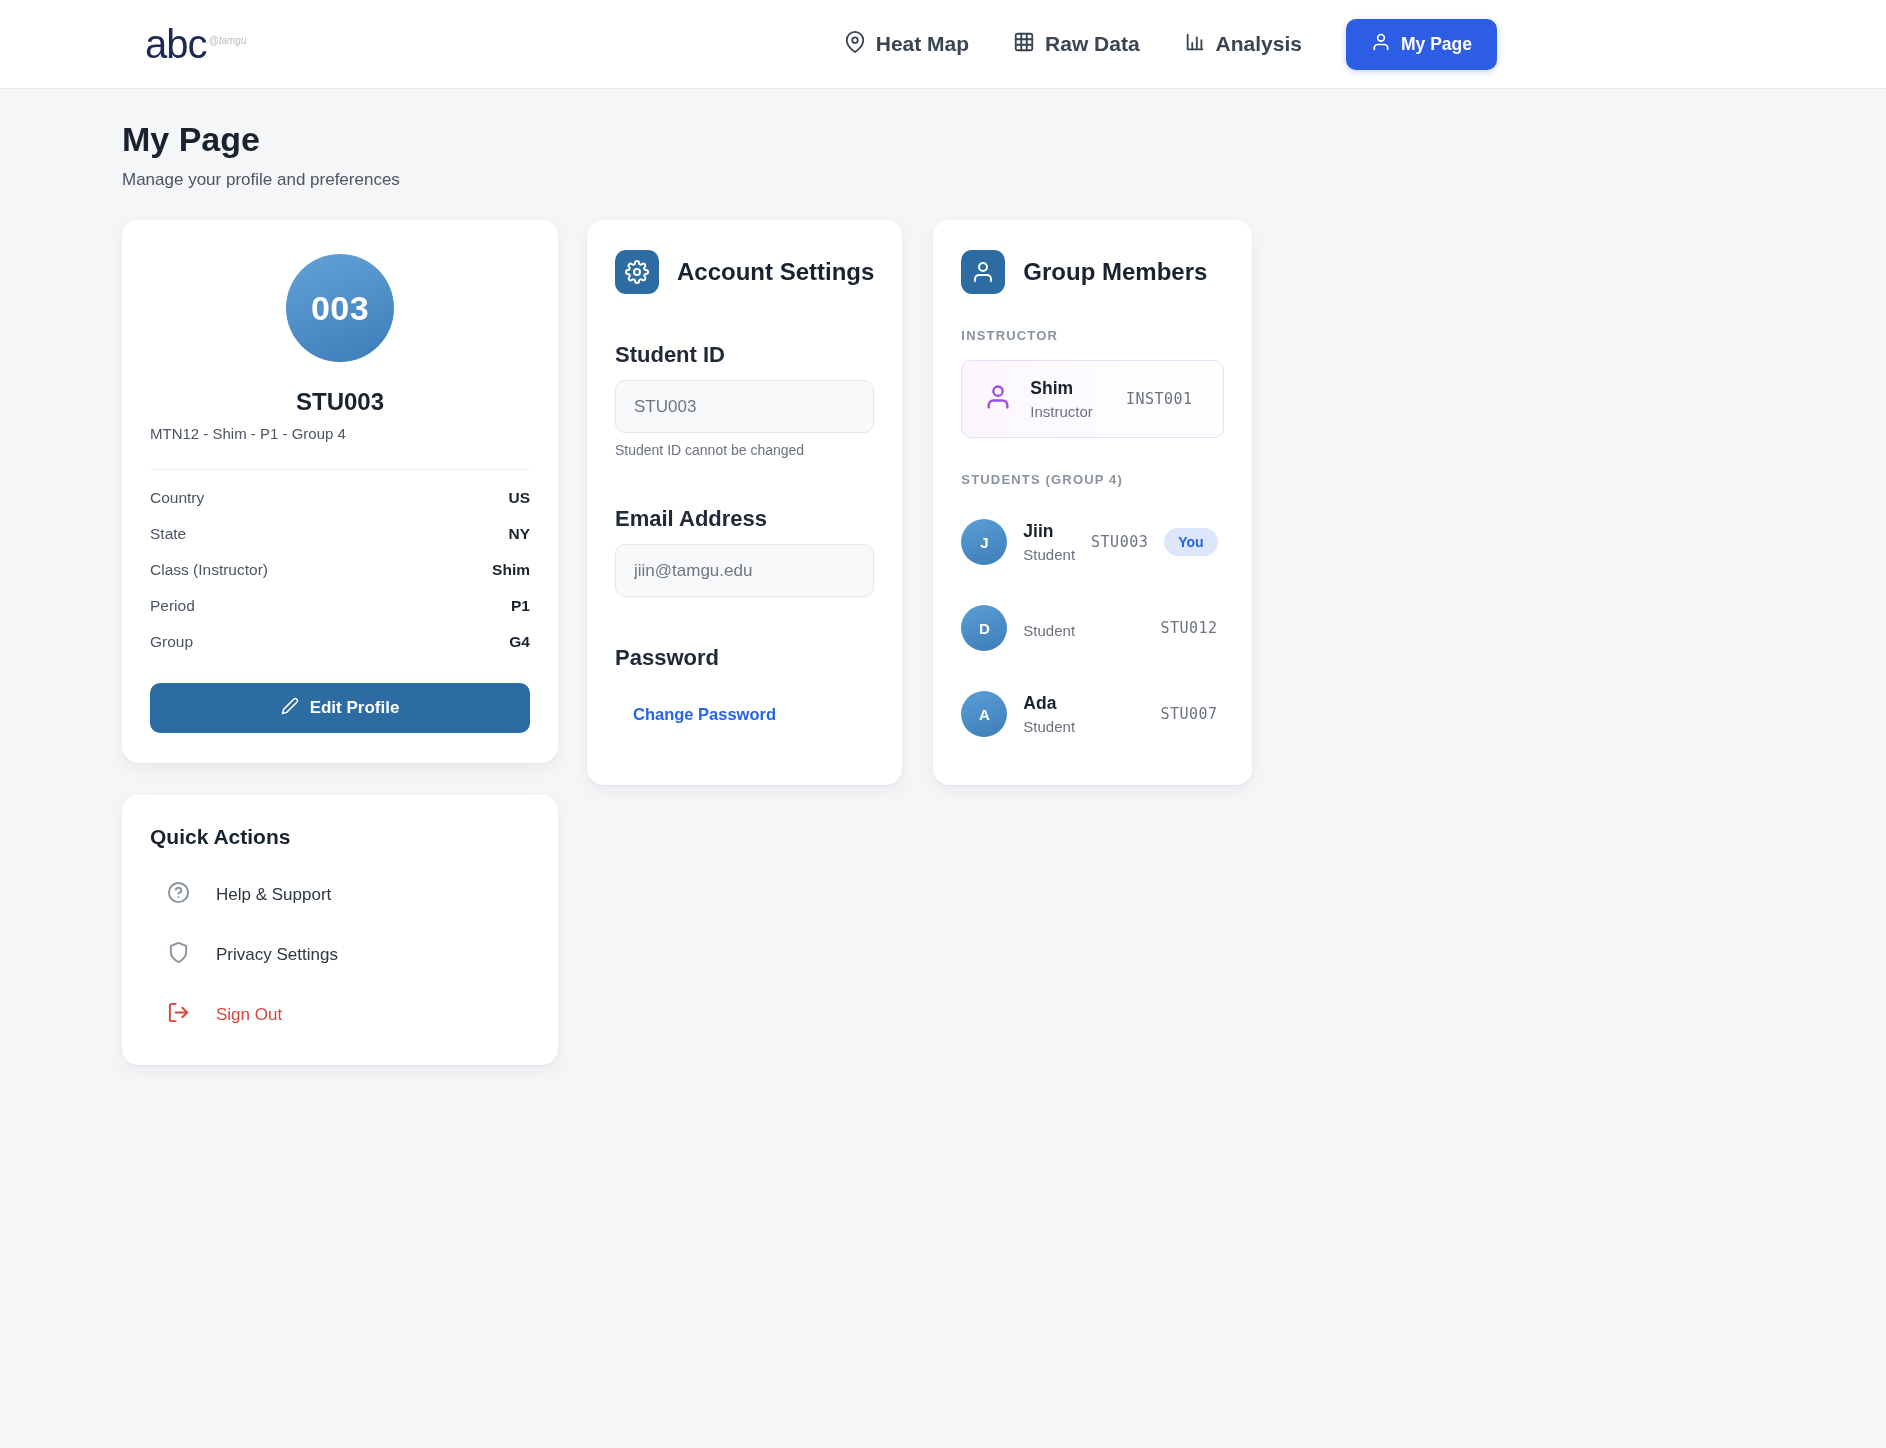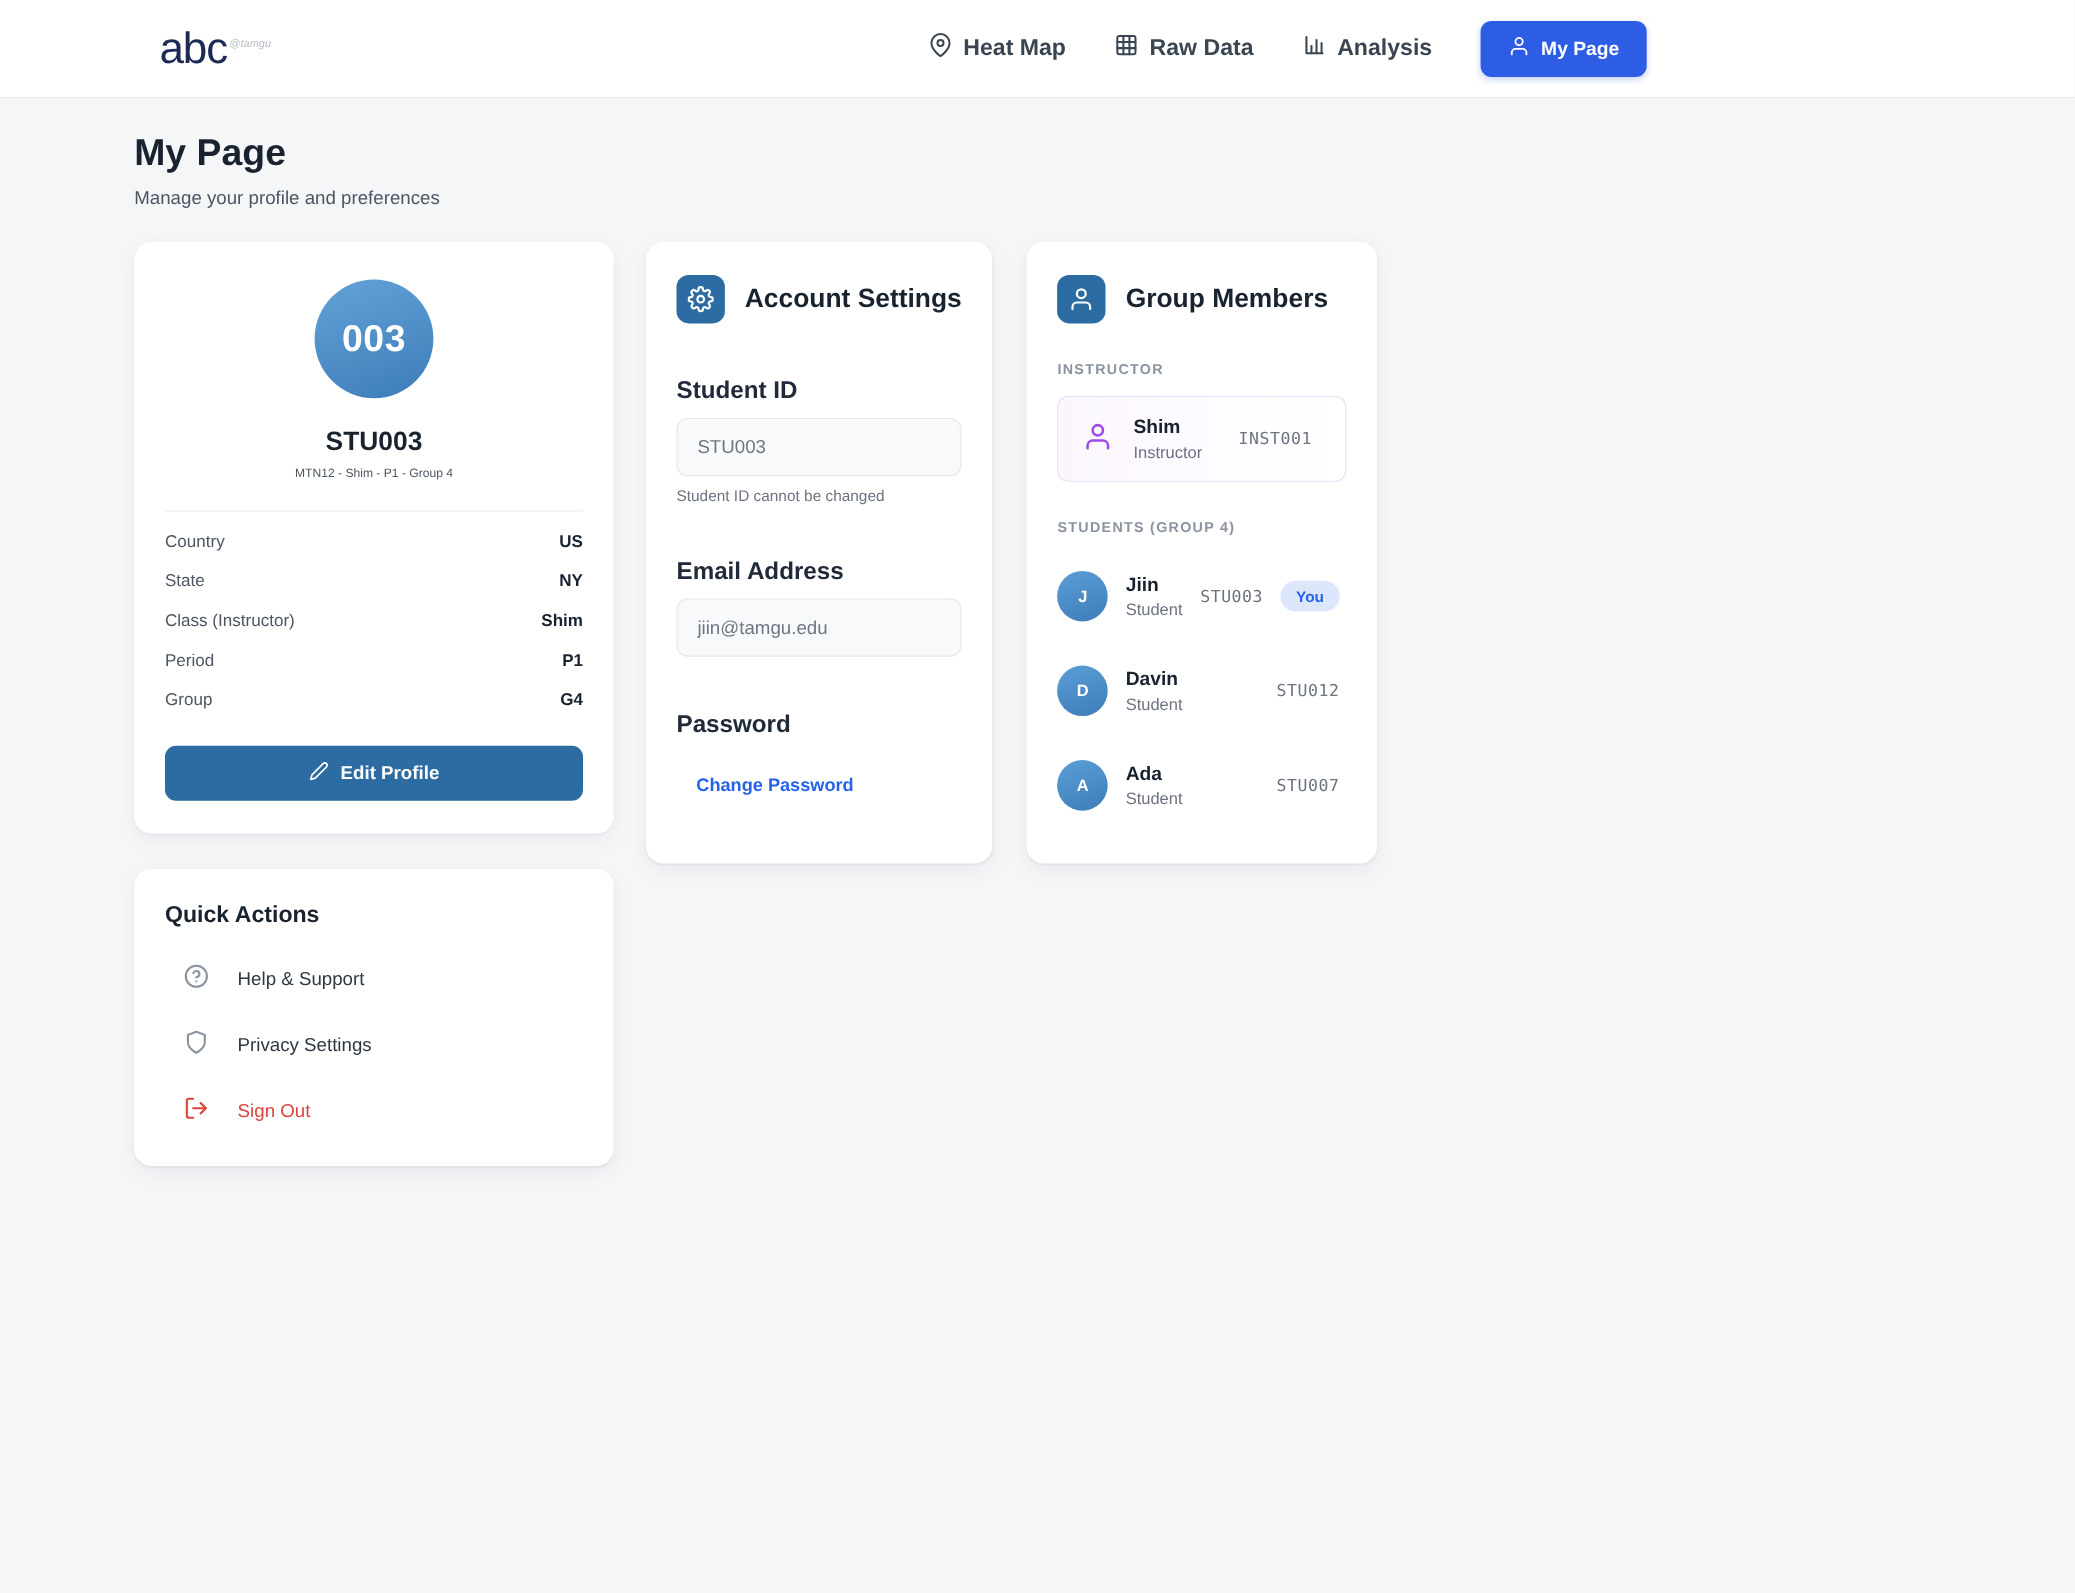--- a/index.html
+++ b/index.html
@@ -55,21 +55,21 @@
   }
   
   .profile-card { padding:34px 28px 30px; }
   .avatar-big {
     width:108px; height:108px; border-radius:50%;
     background:linear-gradient(160deg,#63a1d8,#3d7db8);
     margin:0 auto; display:flex; align-items:center; justify-content:center;
     color:#fff; font-size:34px; font-weight:800; letter-spacing:.5px;
   }
   .profile-id { text-align:center; font-size:24px; font-weight:800; margin-top:26px; color:#19222f; }
-  .profile-sub { text-align:center; font-size:11px; color:#4b5563; margin-top:9px; }
+  .profile-sub { font-size:15px; color:#4b5563; margin-top:9px; }
   .profile-divider { border:none; border-top:1px solid #e9ebef; margin:27px 0 10px; }
   .detail-row {
     display:flex; align-items:center; justify-content:space-between;
     height:36px;
   }
   .detail-label { font-size:15.5px; color:#4b5563; }
   .detail-value { font-size:15.5px; font-weight:700; color:#19222f; }
   .edit-btn {
     width:100%; height:50px; margin-top:23px;
     background:#2d6ca3; color:#fff; border:none; border-radius:10px;
@@ -346,21 +346,20 @@
             <span class="mono-id">STU003</span>
             <span class="you-badge">You</span>
           </div>
         </div>
 
         <div class="student-row">
           <div class="avatar-sm">
             <span>D</span>
           </div>
           <div class="member-meta">
-            <div class="member-name">Davin</div>
             <div class="member-role">Student</div>
           </div>
           <div class="row-right">
             <span class="mono-id">STU012</span>
           </div>
         </div>
 
         <div class="student-row">
           <div class="avatar-sm">
             <span>A</span>

